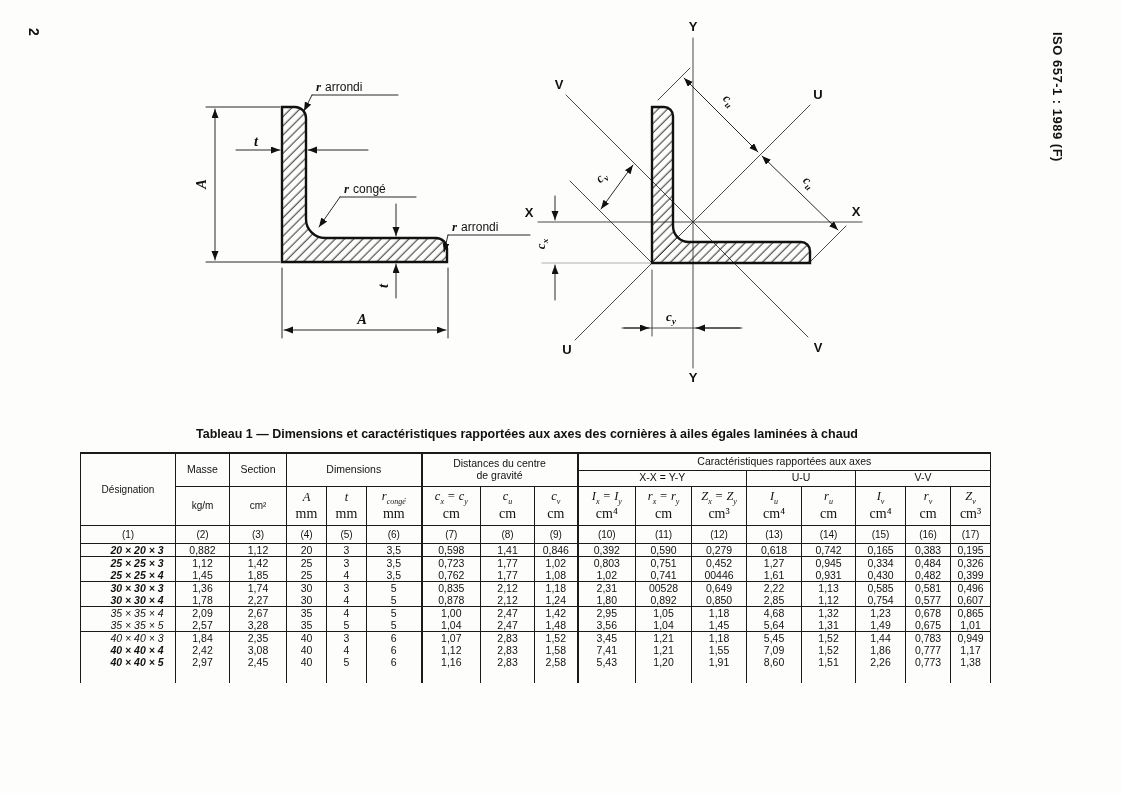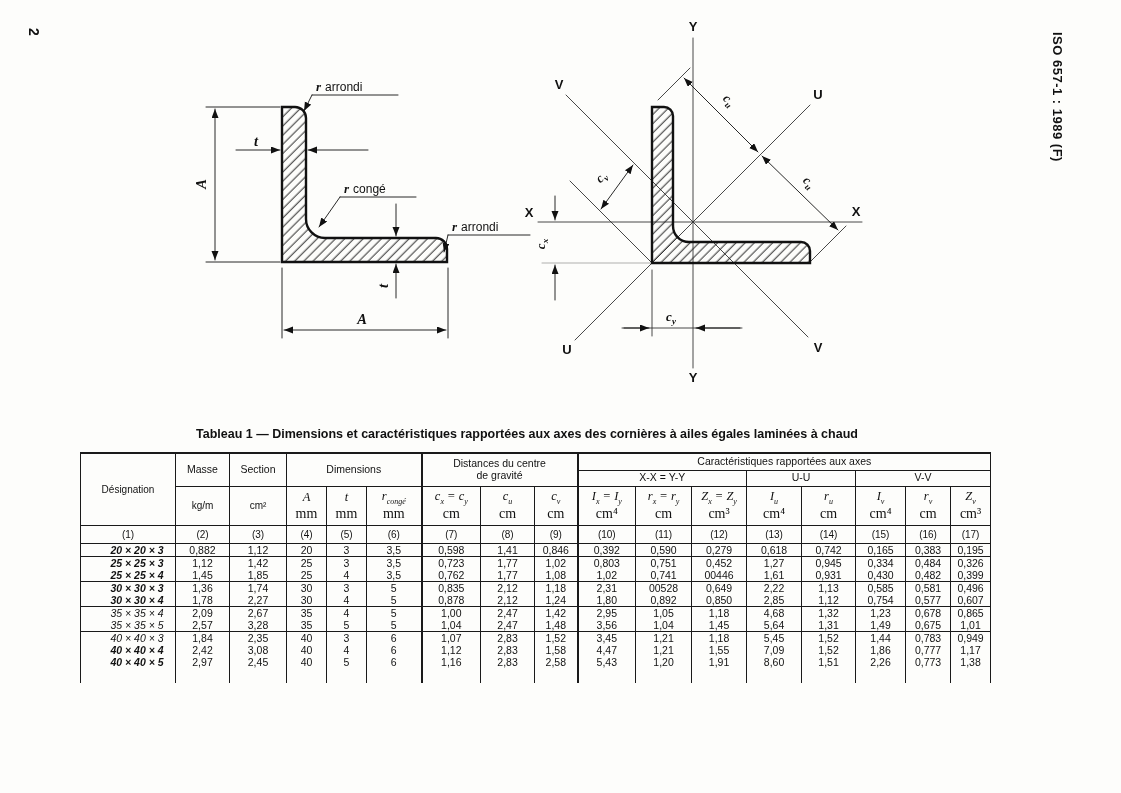--- a/index.html
+++ b/index.html
@@ -429,21 +429,21 @@
       <tr>
         <td class="des cL bold">40 × 40 × 4</td>
         <td class="">2,42</td>
         <td class="">3,08</td>
         <td class="">40</td>
         <td class="">4</td>
         <td class=" g1">6</td>
         <td class="">1,12</td>
         <td class="">2,83</td>
         <td class=" g1">1,58</td>
-        <td class="">4,47</td>
+        <td class="">7,41</td>
         <td class="">1,21</td>
         <td class="">1,55</td>
         <td class="">7,09</td>
         <td class="">1,52</td>
         <td class="">1,86</td>
         <td class="">0,777</td>
         <td class=" gR">1,17</td>
       </tr>
       <tr>
         <td class="des cL ge bold">40 × 40 × 5</td>

